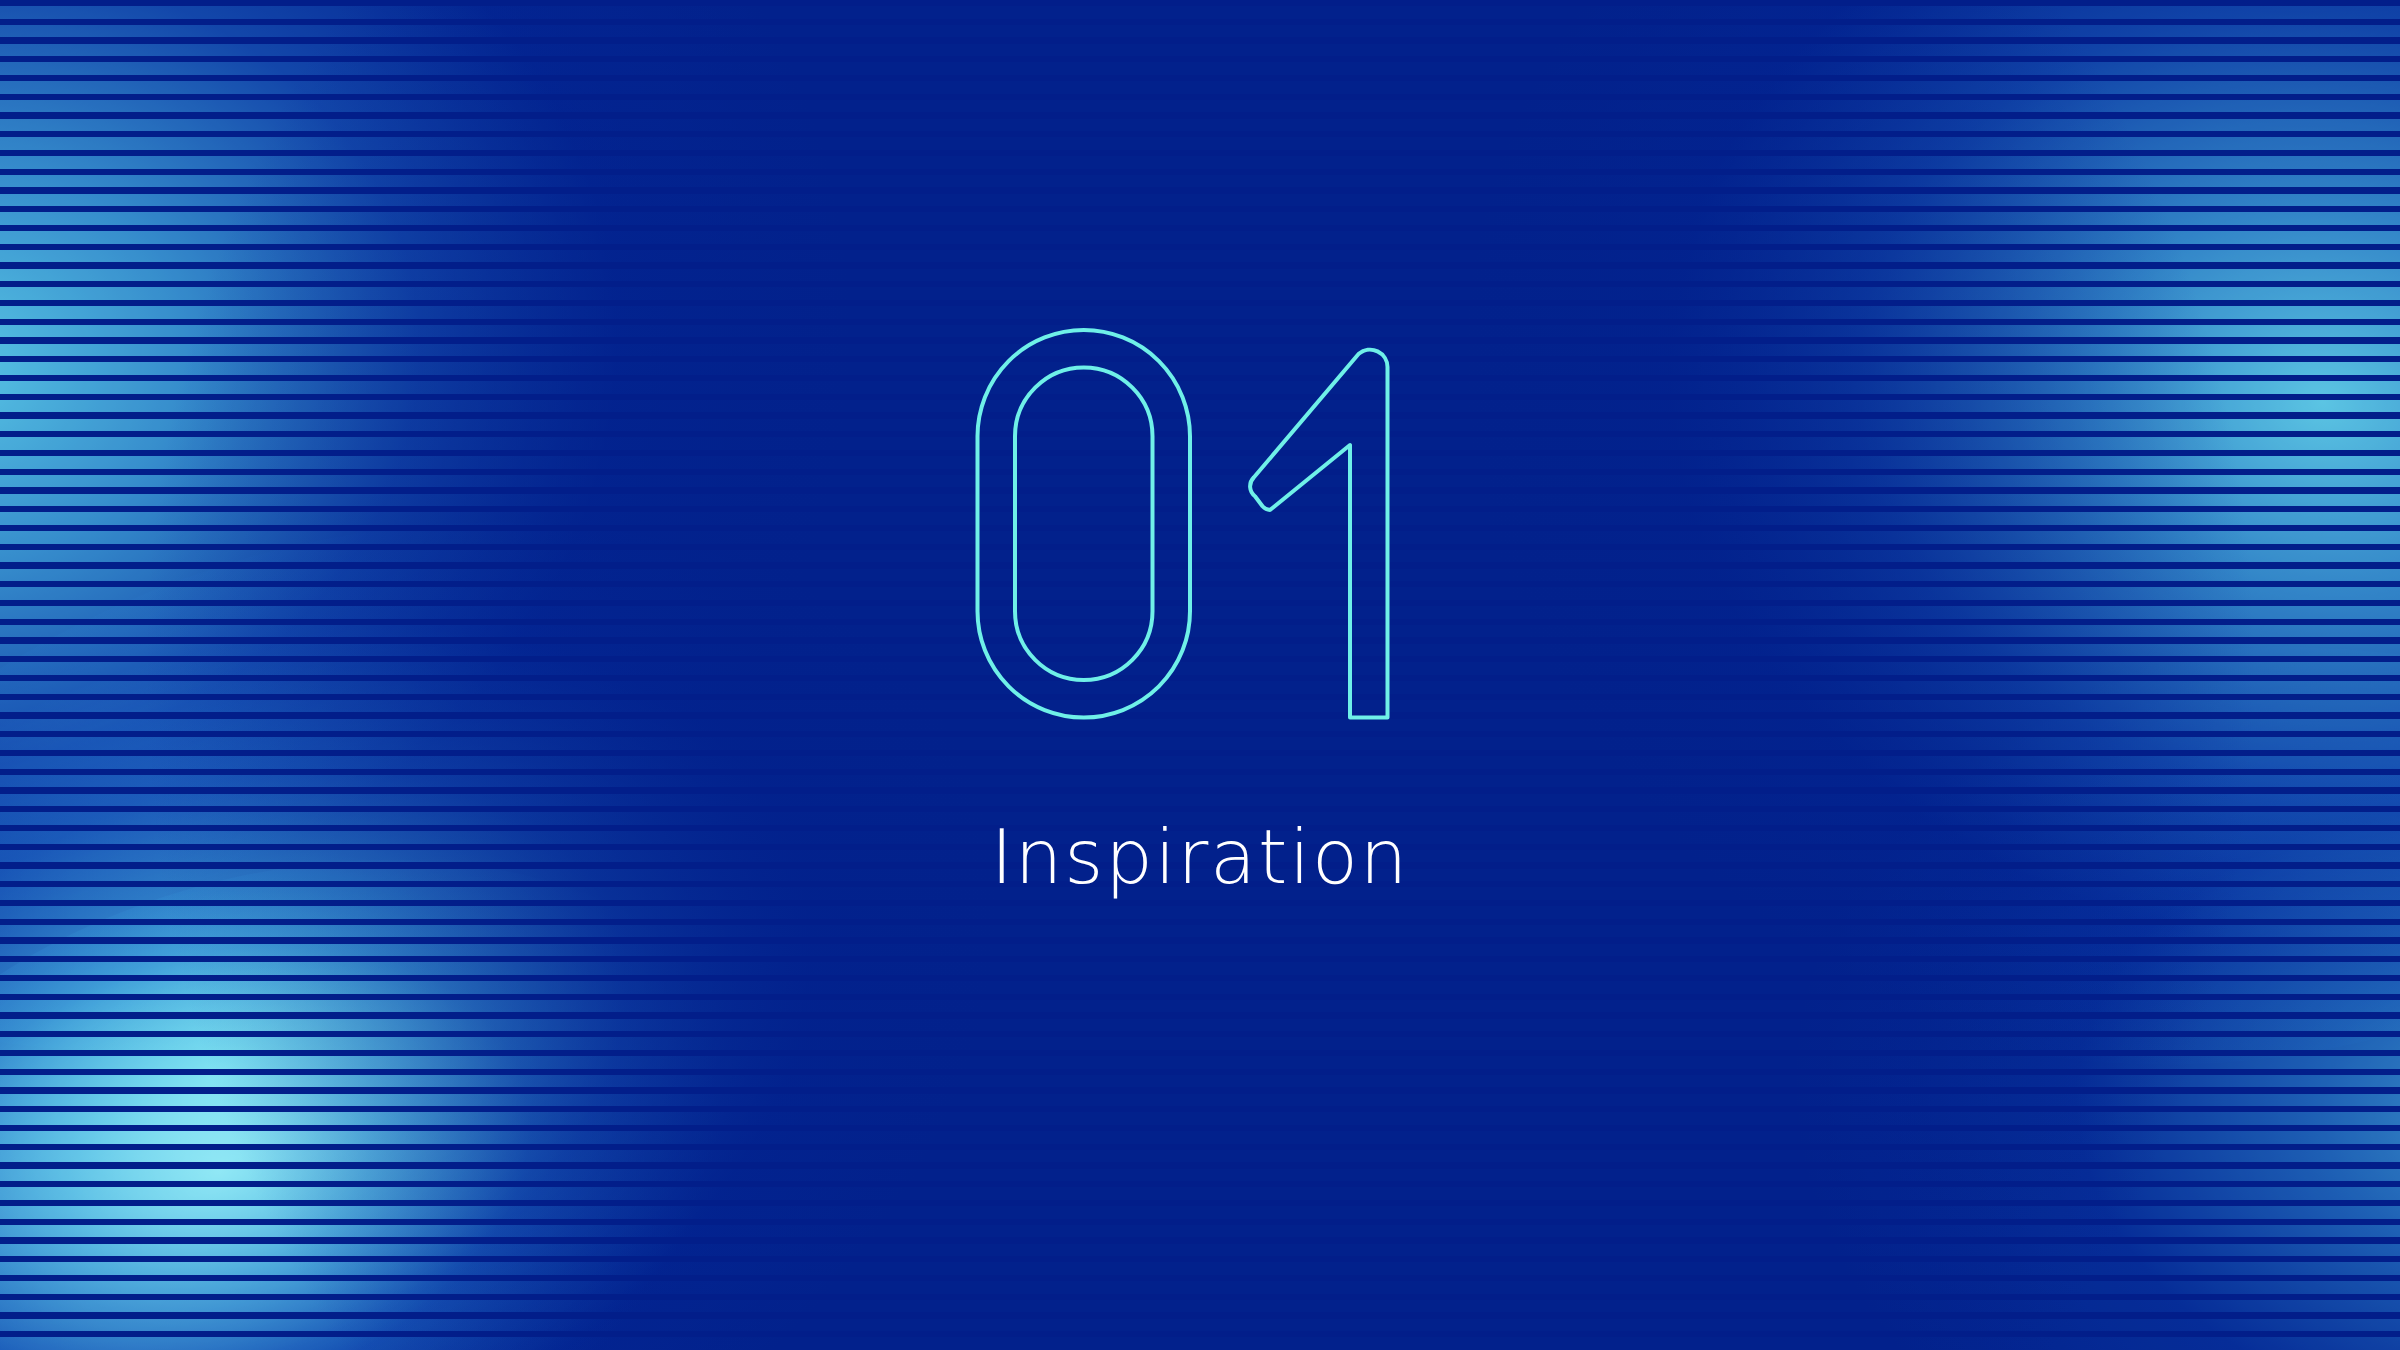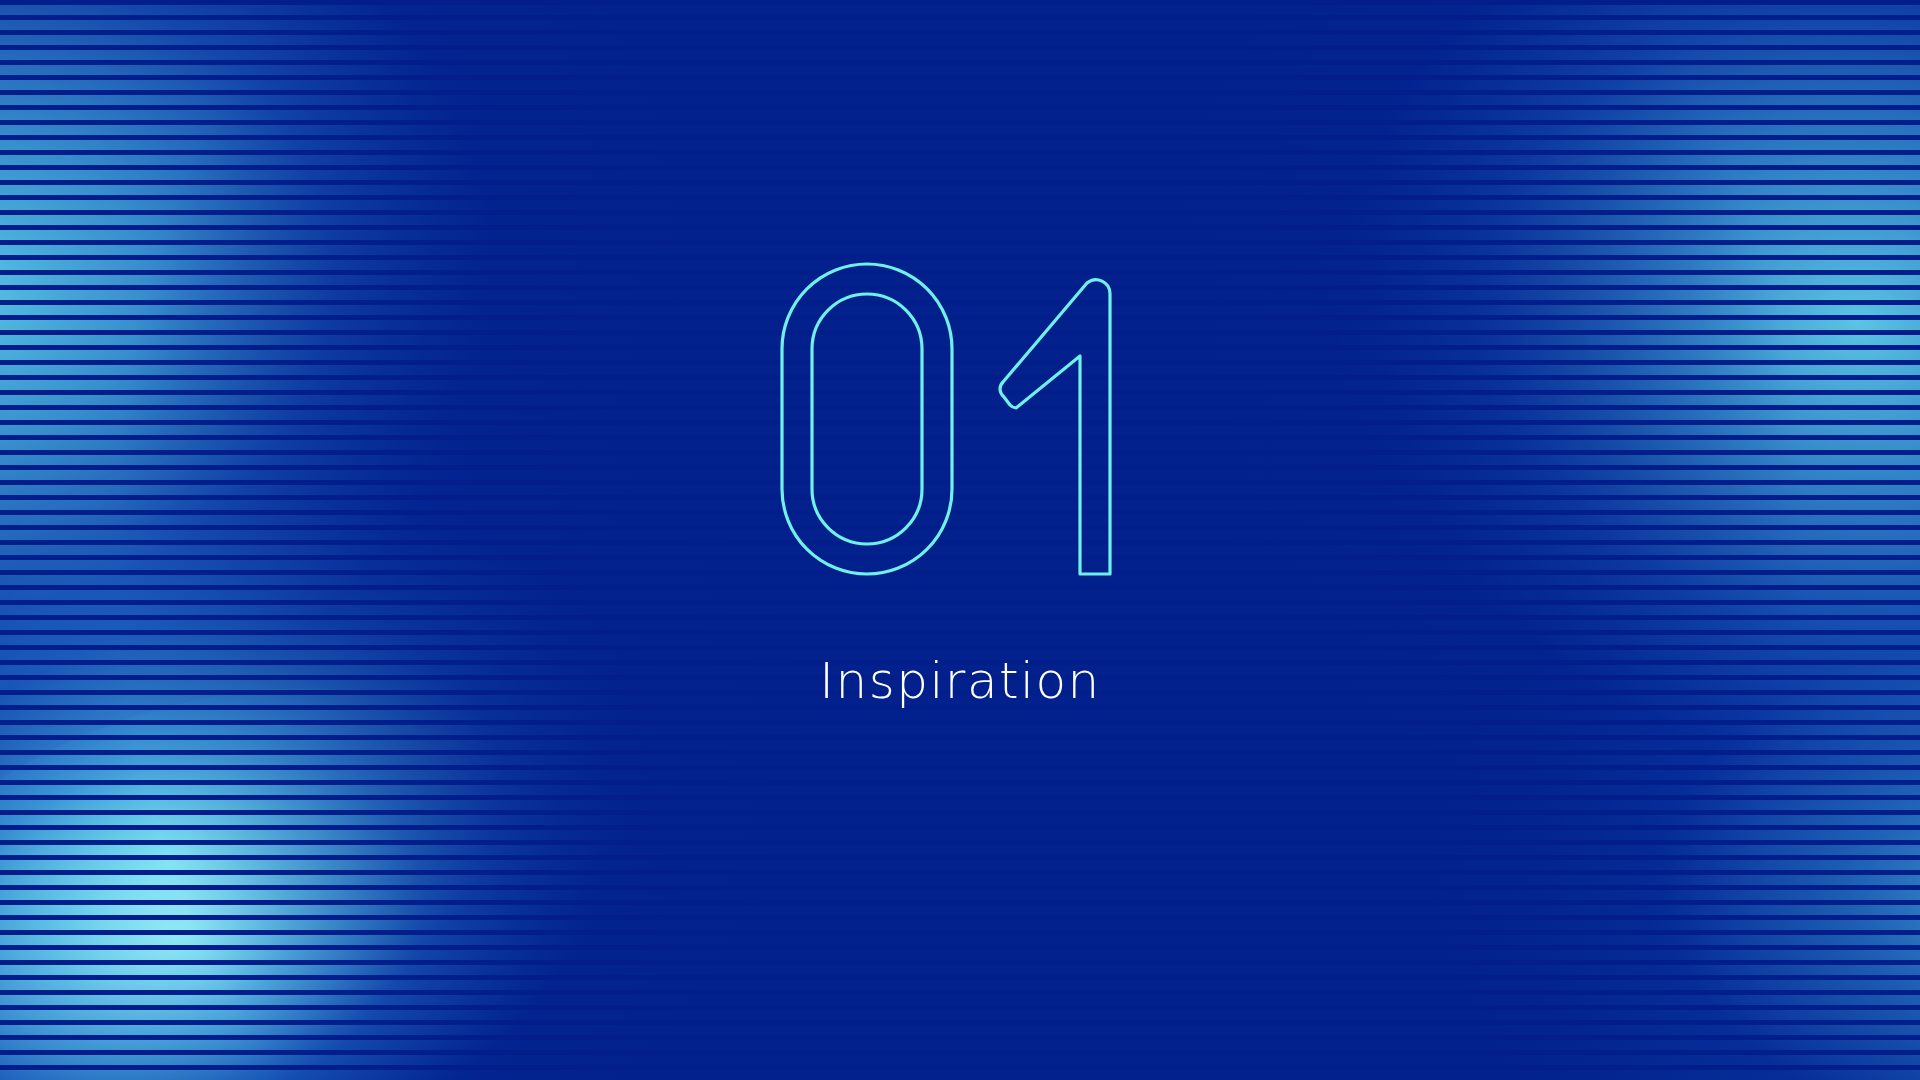--- a/index.html
+++ b/index.html
@@ -135,21 +135,21 @@
     margin-top:252px;
     width:400px;
     height:340px;
   }
   .numeral svg { display:block; width:100%; height:100%; overflow:visible; }
 
   .caption {
     margin-top:64px;
     color:#FFFFFF;
     font-family:"DejaVu Sans", sans-serif;
-    font-size:50px;
+    font-size:60px;
     font-weight:300;
     letter-spacing:1.5px;
     line-height:1;
     white-space:nowrap;
     -webkit-font-smoothing:antialiased;
   }
 </style>
 </head>
 <body>
 

